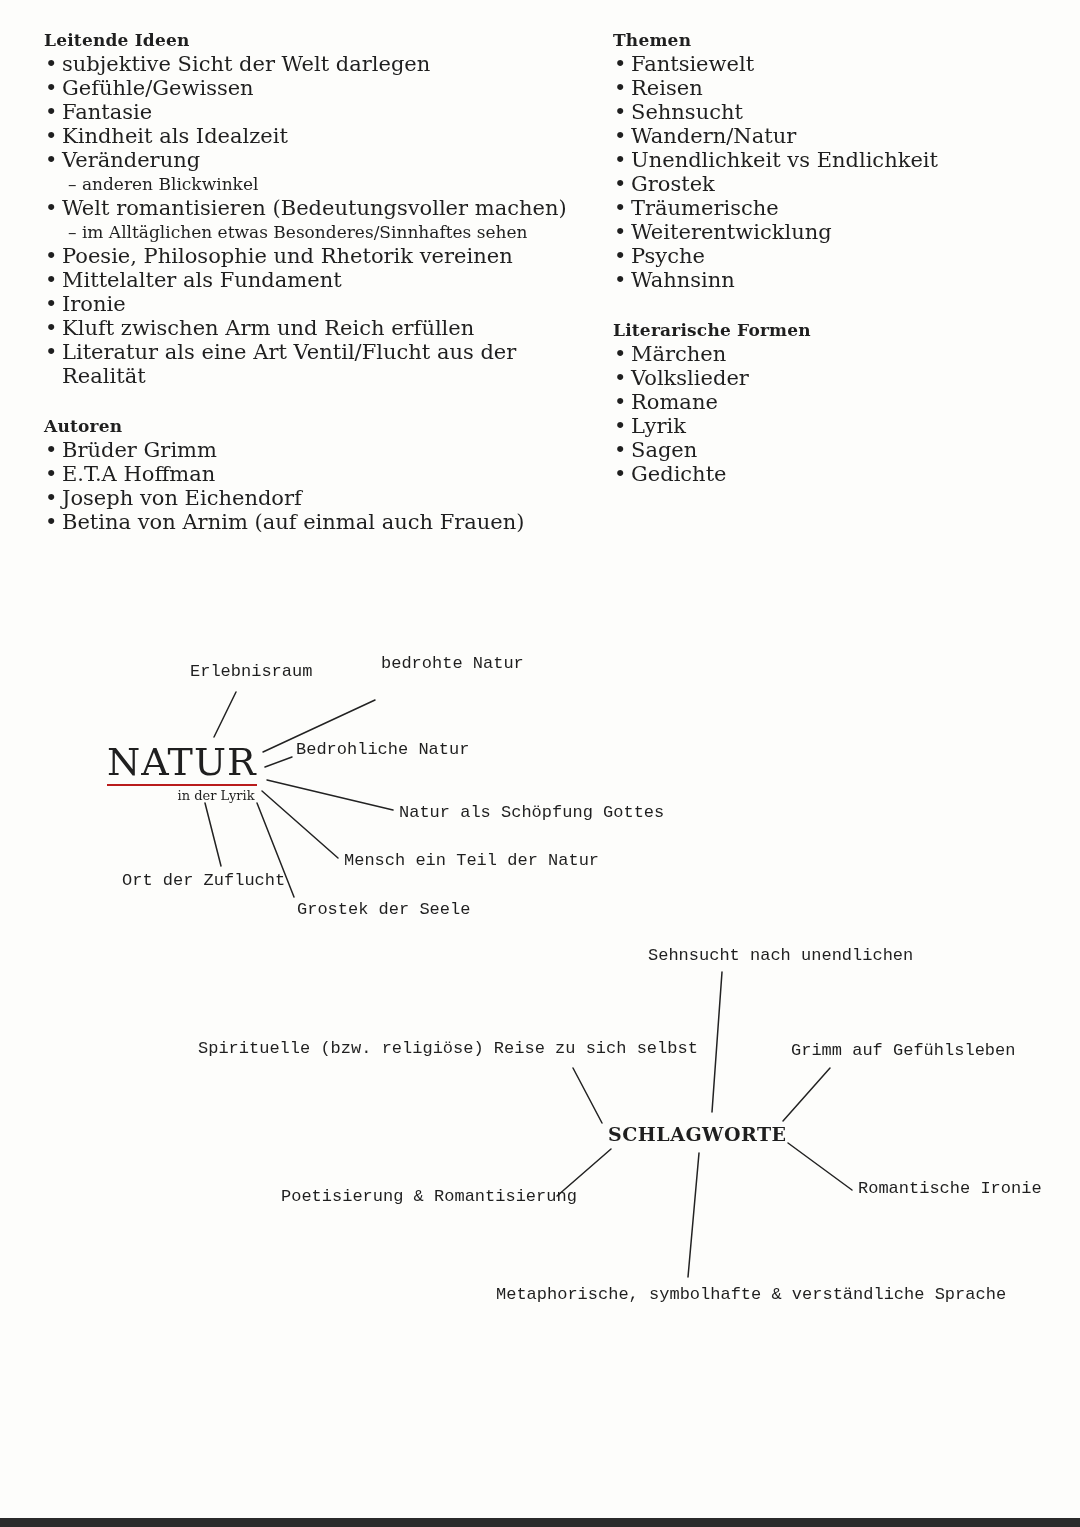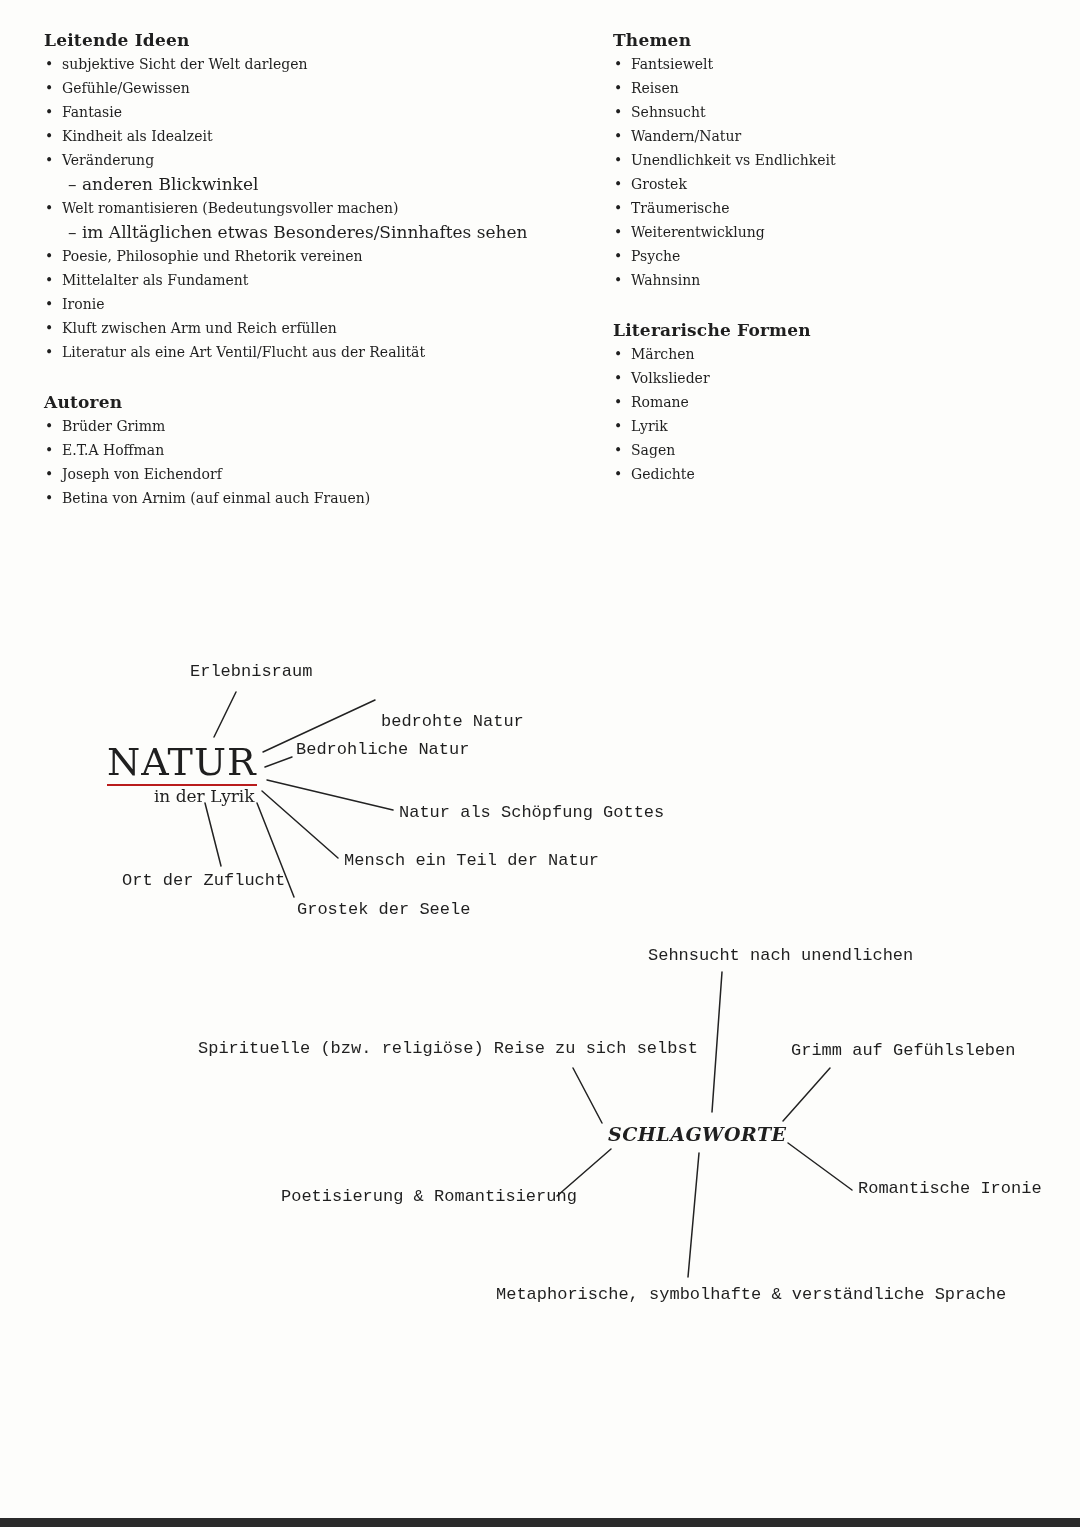--- a/index.html
+++ b/index.html
@@ -14,41 +14,40 @@
     margin:0 auto;
   }
   .connectors { position:absolute; left:0; top:0; pointer-events:none; }
 
   .col { position:absolute; top:28px; }
   .col-left  { left:44px;  width:545px; }
   .col-right { left:613px; width:450px; }
 
   .sec-title { font-size:17px; font-weight:700; line-height:24px; letter-spacing:0.2px; }
   .sec-list  { list-style:none; }
-  li.bullet  { position:relative; padding-left:18px; font-size:14px; line-height:24px; }
+  li.bullet  { position:relative; padding-left:18px; font-size:21px; line-height:24px; }
   li.bullet::before { content:"•"; position:absolute; left:1px; top:0; }
   li.subitem { padding-left:24px; font-size:17px; line-height:24px; }
   .gap-top   { margin-top:26px; }
 
   .map-label { position:absolute; font-size:17px; line-height:20px; white-space:nowrap;font-family:Liberation Mono, monospace; }
 
   .natur-center { position:absolute; left:107px; top:740px; text-align:right; }
   .natur-word {
     display:inline-block;
     font-size:38px; line-height:44px;
     letter-spacing:1px;
     border-bottom:2px solid #b91c1c;
   }
-  .natur-sub { font-size:17px; line-height:20px; padding-right:2px; }
+  .natur-sub { font-size:13px; line-height:20px; padding-right:2px; }
 
   .schlag-center {
     position:absolute; left:608px; top:1123px;
     font-size:19px; font-weight:700; letter-spacing:0.5px;
     white-space:nowrap;
-    font-style:italic;
   }
 
   .bottom-bar { position:absolute; left:0; bottom:0; width:100%; height:9px; background:#2b2b2b; }
 </style>
 </head>
 <body>
 
 <div class="page">
 
   <svg class="connectors" width="1080" height="1527" viewBox="0 0 1080 1527">
@@ -135,21 +134,21 @@
     </section>
 
   </div>
 
   <div class="natur-center">
     <div class="natur-word">NATUR</div>
     <div class="natur-sub">in der Lyrik</div>
   </div>
 
   <div class="map-label" style="left:190px; top:662px;">Erlebnisraum</div>
-  <div class="map-label" style="left:381px; top:712px;">bedrohte Natur</div>
+  <div class="map-label" style="left:381px; top:654px;">bedrohte Natur</div>
   <div class="map-label" style="left:296px; top:740px;">Bedrohliche Natur</div>
   <div class="map-label" style="left:399px; top:803px;">Natur als Schöpfung Gottes</div>
   <div class="map-label" style="left:344px; top:851px;">Mensch ein Teil der Natur</div>
   <div class="map-label" style="left:122px; top:871px;">Ort der Zuflucht</div>
   <div class="map-label" style="left:297px; top:900px;">Grostek der Seele</div>
 
   <div class="schlag-center">SCHLAGWORTE</div>
 
   <div class="map-label" style="left:648px; top:946px;">Sehnsucht nach unendlichen</div>
   <div class="map-label" style="left:198px; top:1039px;">Spirituelle (bzw. religiöse) Reise zu sich selbst</div>

